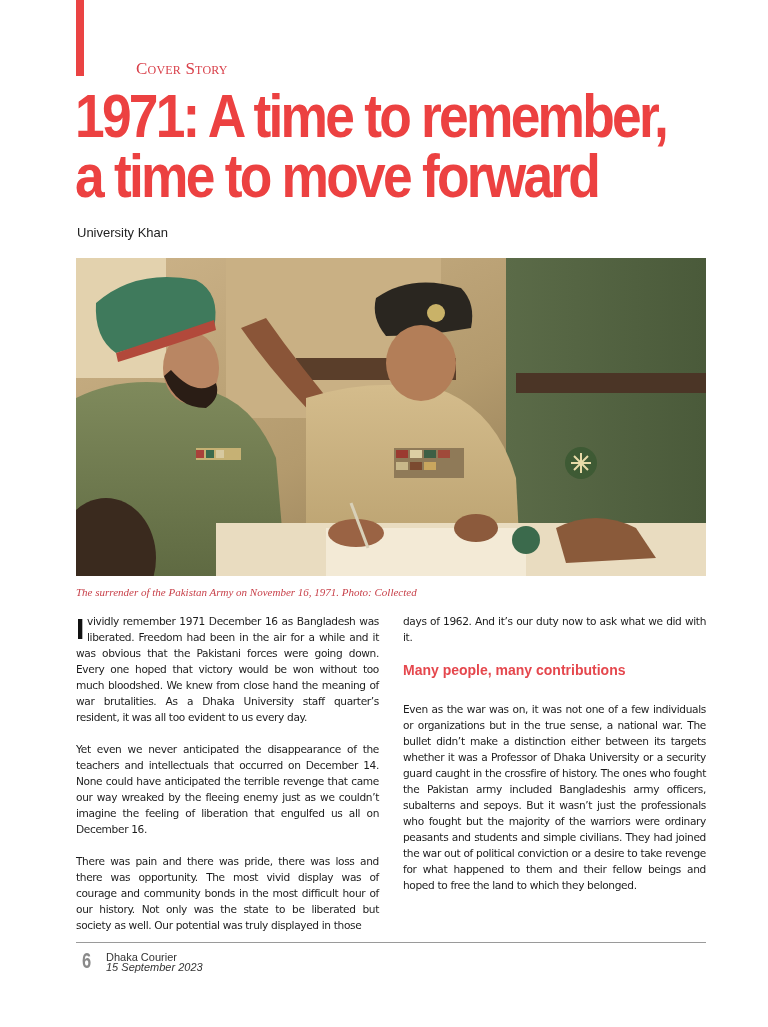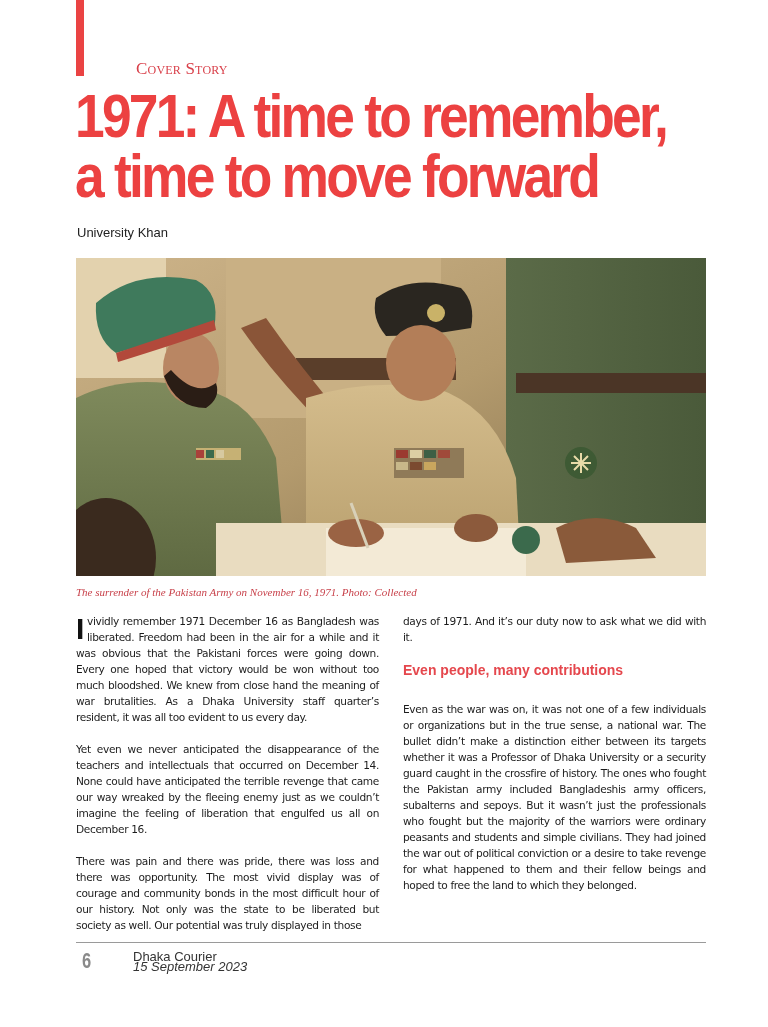--- a/index.html
+++ b/index.html
@@ -132,24 +132,23 @@
       color: #8a8a8a;
       transform: scaleX(0.75);
       transform-origin: left top;
       line-height: 22px;
     }
     .pub {
       position: absolute;
       left: 106px;
       top: 952px;
       font-family: "Liberation Sans", sans-serif;
-      font-size: 13px;
+      font-size: 11px;
       line-height: 10px;
       color: #333;
-      margin-left: 27px;
     }
     .pub .date { font-style: italic; display: block; }
     .pub .name { display: block; }
   </style>
 </head>
 <body>
 
 <div class="red-bar"></div>
 
 <div class="section-label">Cover Story</div>
@@ -249,22 +248,22 @@
 
 <div class="col col-left">
   <p>
     <span class="dropcap">I</span><span>vividly remember 1971 December 16 as Bangladesh was liberated. Freedom had been in the air for a while and it was obvious that the Pakistani forces were going down. Every one hoped that victory would be won without too much bloodshed. We knew from close hand the meaning of war brutalities. As a Dhaka University staff quarter’s resident, it was all too evident to us every day.</span>
   </p>
   <p>Yet even we never anticipated the disappearance of the teachers and intellectuals that occurred on December 14. None could have anticipated the terrible revenge that came our way wreaked by the fleeing enemy just as we couldn’t imagine the feeling of liberation that engulfed us all on December 16.</p>
   <p>There was pain and there was pride, there was loss and there was opportunity. The most vivid display was of courage and community bonds in the most difficult hour of our history. Not only was the state to be liberated but society as well. Our potential was truly displayed in those</p>
 </div>
 
 <div class="col col-right">
-  <p>days of 1971. And it’s our duty now to ask what we did with it.</p>
-  <div class="subhead">Even people, many contributions</div>
+  <p>days of 1962. And it’s our duty now to ask what we did with it.</p>
+  <div class="subhead">Many people, many contributions</div>
   <p>Even as the war was on, it was not one of a few individuals or organizations but in the true sense, a national war. The bullet didn’t make a distinction either between its targets whether it was a Professor of Dhaka University or a security guard caught in the crossfire of history. The ones who fought the Pakistan army included Bangladeshis army officers, subalterns and sepoys. But it wasn’t just the professionals who fought but the majority of the warriors were ordinary peasants and students and simple civilians. They had joined the war out of political conviction or a desire to take revenge for what happened to them and their fellow beings and hoped to free the land to which they belonged.</p>
 </div>
 
 <div class="divider"></div>
 
 <div class="folio">6</div>
 <div class="pub">
   <span class="name">Dhaka Courier</span>
   <span class="date">15 September 2023</span>
 </div>

